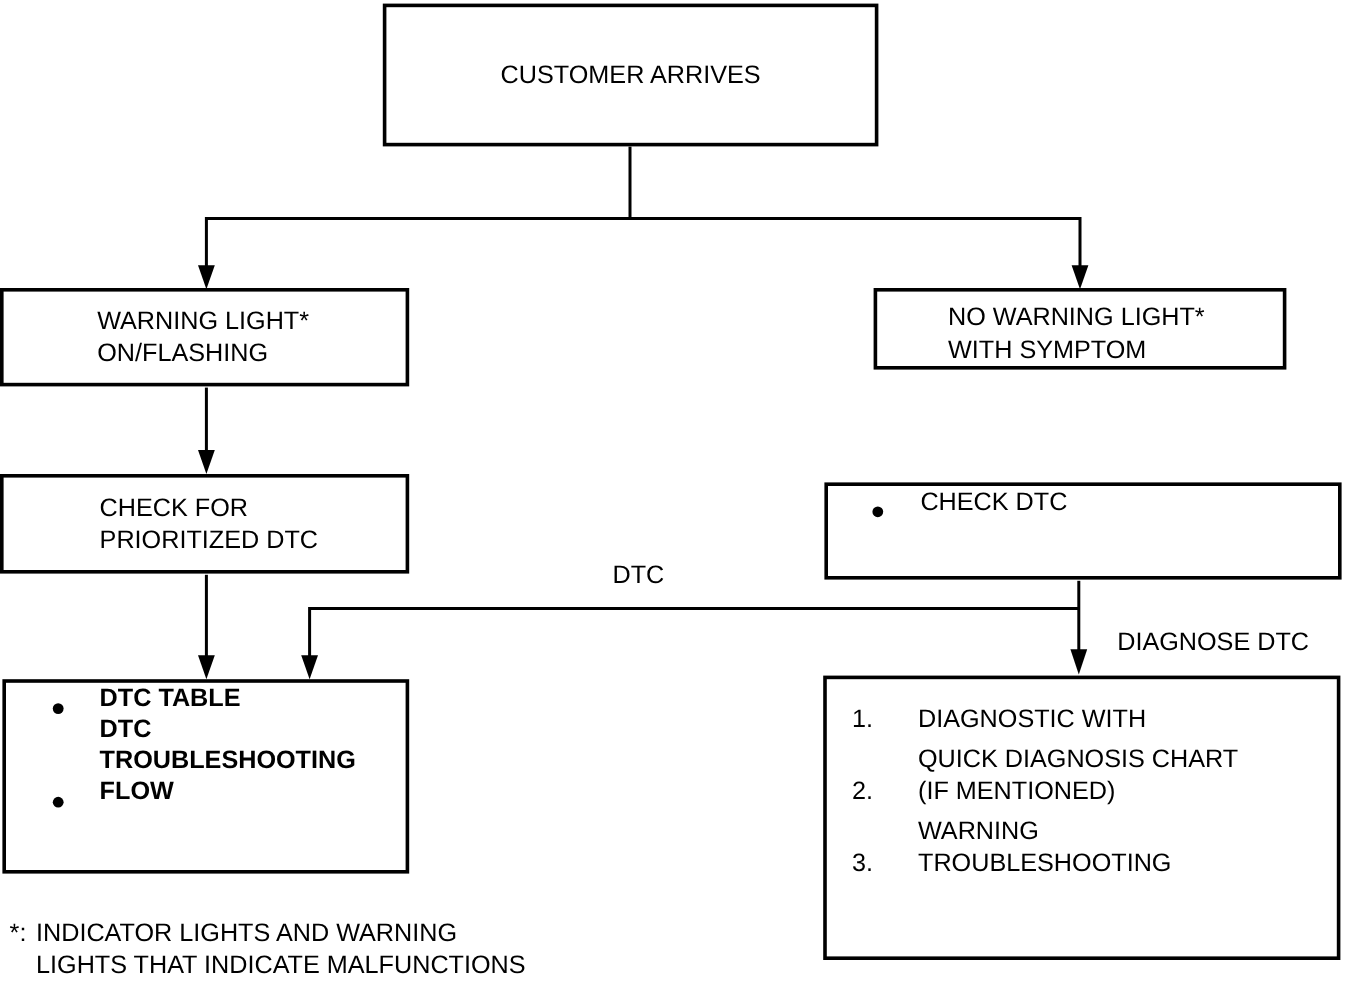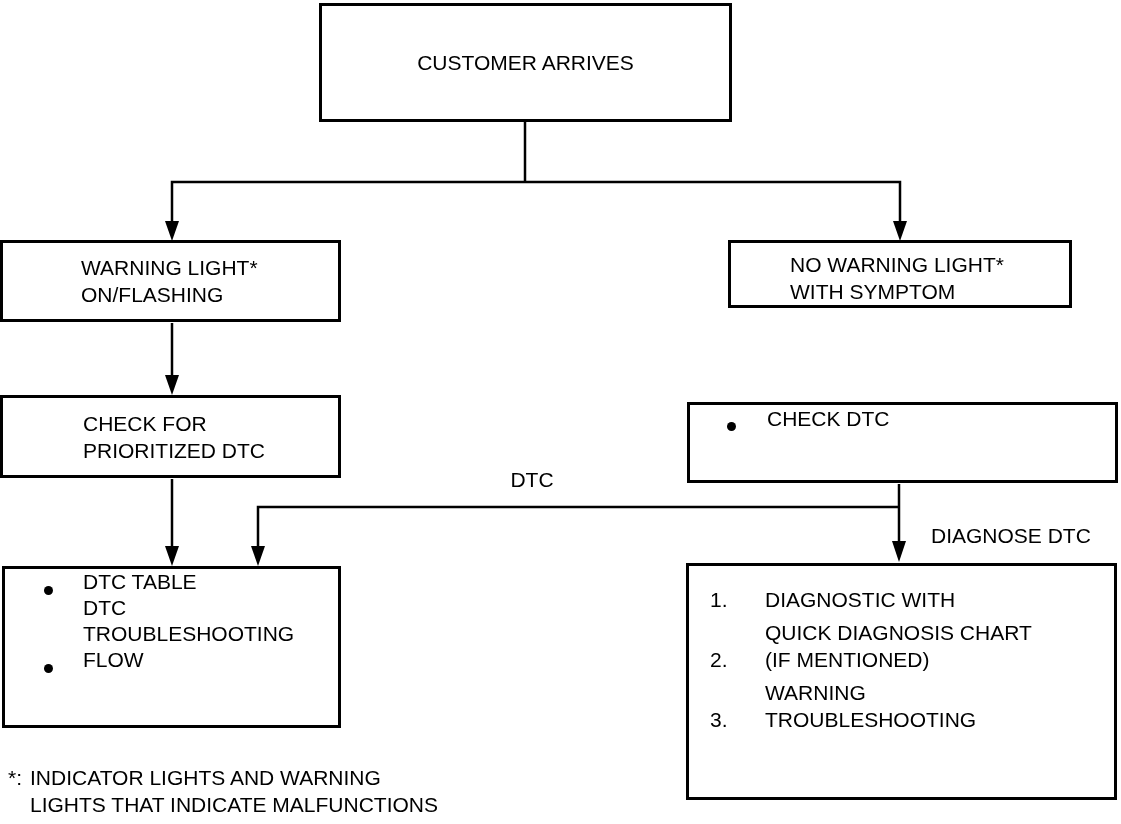--- a/index.html
+++ b/index.html
@@ -71,21 +71,21 @@
   .li-text { flex: 1; }
 
   
   .box-customer   { left: 319px; top: 3px;   width: 413px; height: 119px; }
   .box-warning    { left: 0px;   top: 240px; width: 341px; height: 82px;  padding-left: 78px; }
   .box-nowarning  { left: 728px; top: 240px; width: 344px; height: 68px;  padding-left: 59px; justify-content: flex-end; }
   .box-checkfor   { left: 0px;   top: 395px; width: 341px; height: 83px;  padding-left: 80px; }
   .box-checkdtc   { left: 687px; top: 402px; width: 431px; height: 81px;  padding: 1px 6px 0 37px; line-height: 25px; }
   .box-checkdtc .dot { margin-top: 7px; }
   .box-diagdtc    { left: 2px;   top: 566px; width: 339px; height: 162px; padding: 0 4px 0 26px; line-height: 26px; }
-  .box-diagdtc .li { margin-left: 13px; }
+  .box-diagdtc .li { margin-left: 13px; font-weight: bold; }
   .box-diagdtc .dot { margin-right: 10px; }
   .box-diagsym    { left: 686px; top: 563px; width: 431px; height: 237px; padding: 20px 8px 0 21px; }
   .box-diagsym .title { margin-left: 5px; }
   .num-item + .num-item { margin-top: 6px; }
   .box-diagsym .title + .num-item { margin-top: 1px; }
 
   .edge-label {
     position: absolute;
     font-size: 21px;
     line-height: 26px;

